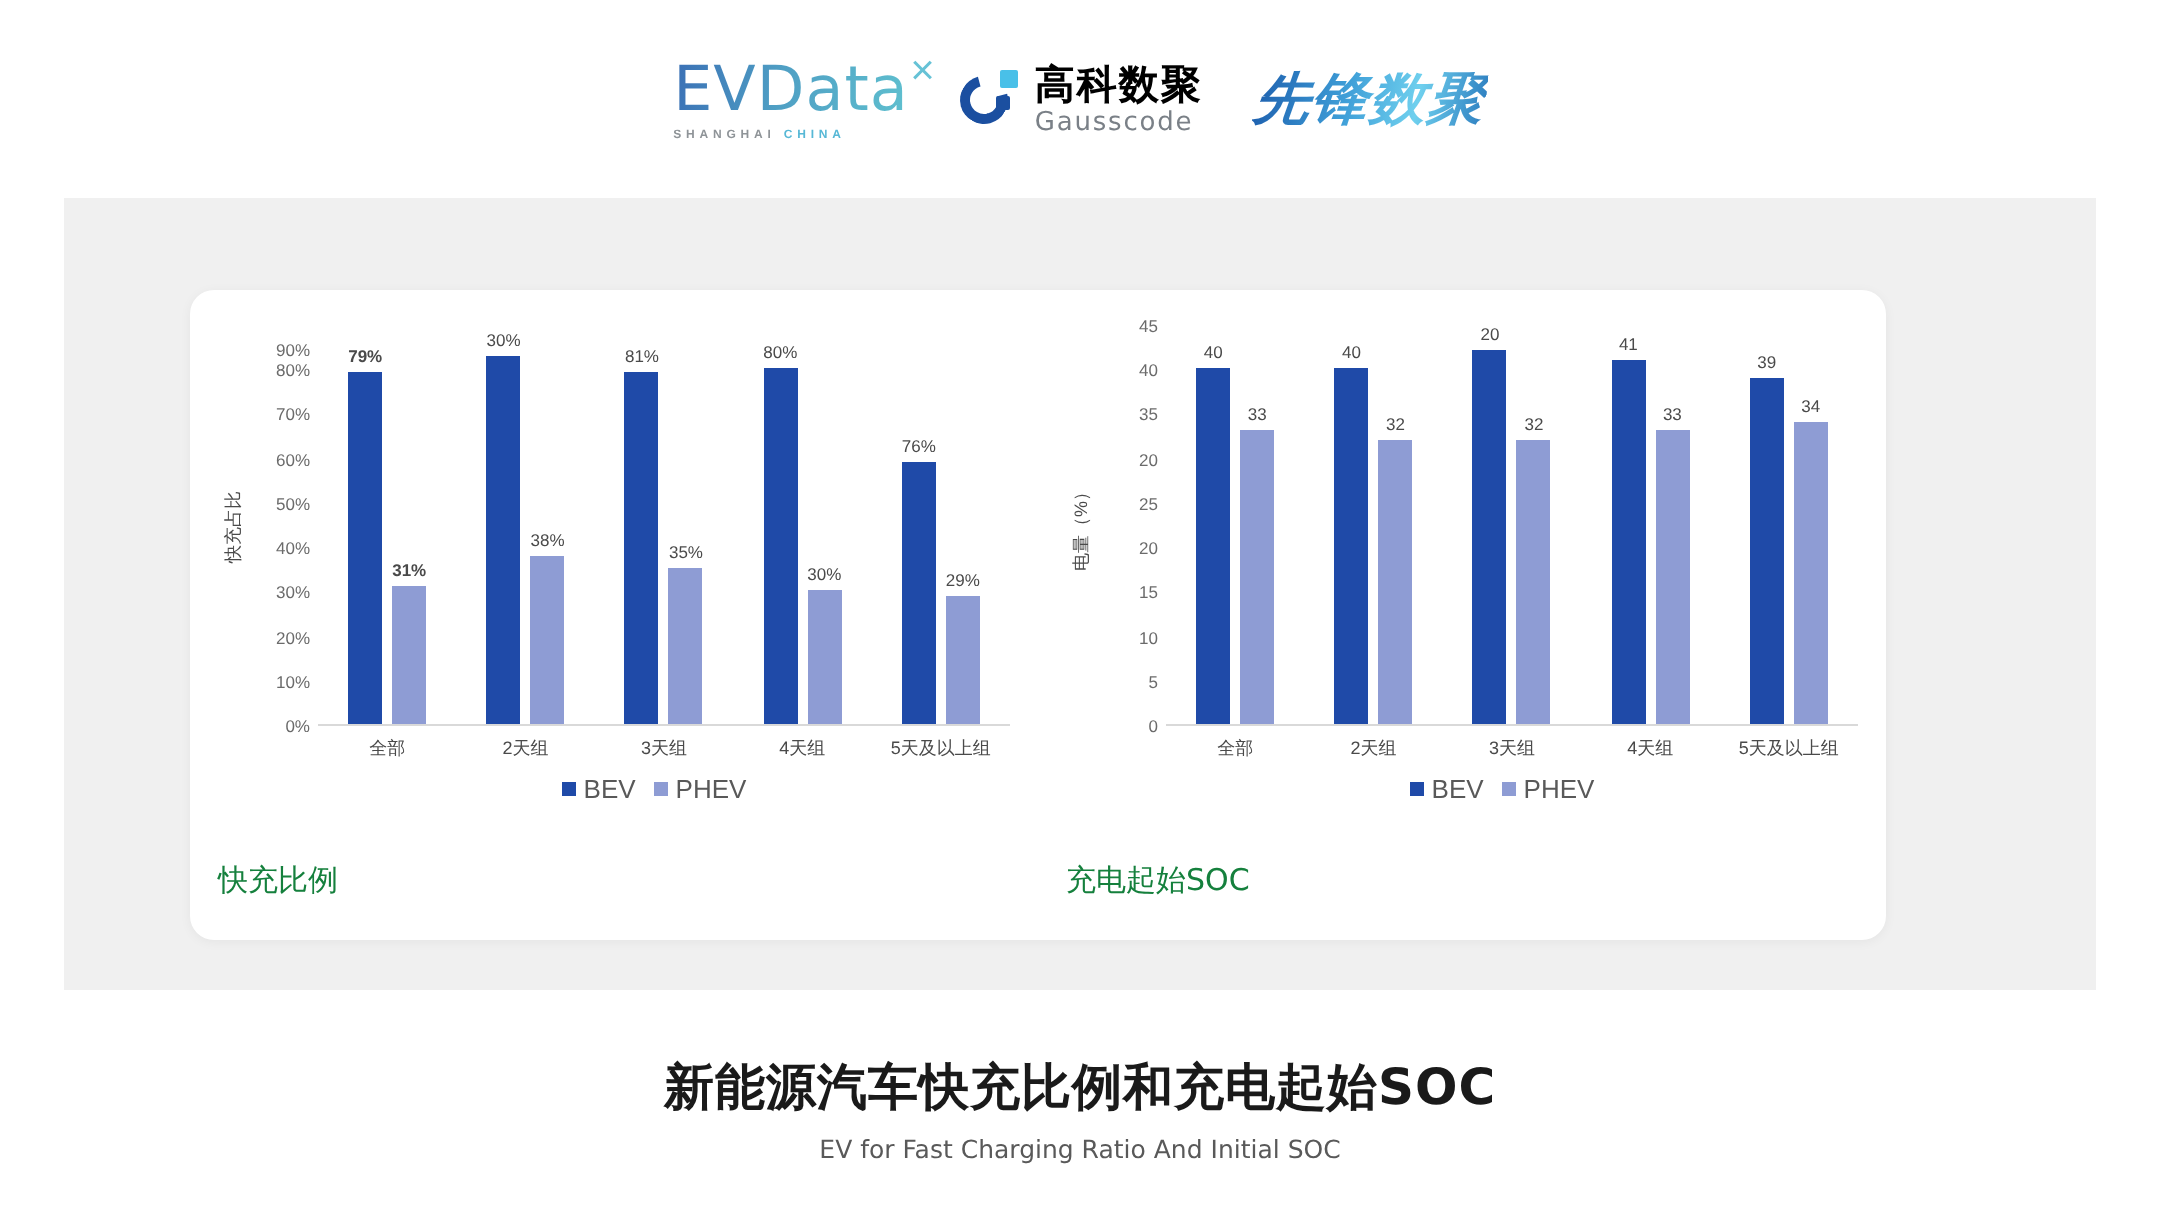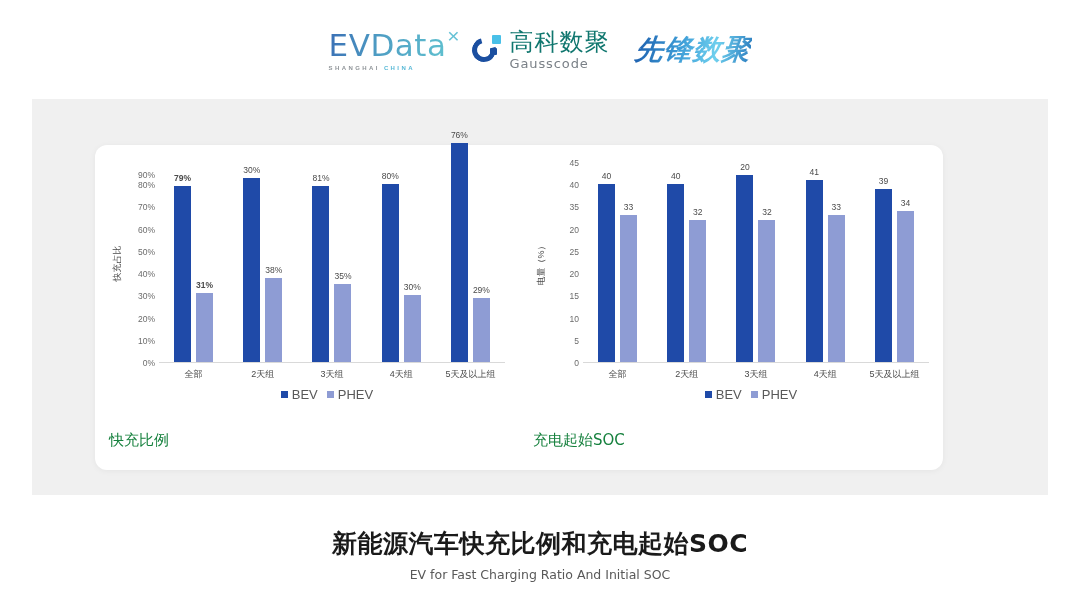--- a/index.html
+++ b/index.html
@@ -73,21 +73,21 @@
   .gauss-sq {
     position: absolute; right: 1px; top: 0px;
     width: 9px; height: 9px; background: #49c0e8; border-radius: 1px;
   }
   .gauss-sq2 {
     position: absolute; right: 5px; top: 13px;
     width: 7px; height: 7px; background: #1b4fa0; border-radius: 1px;
   }
   .gauss-text { display: flex; flex-direction: column; line-height: 1; }
   .gauss-cn {
-    font-size: 24px; font-weight: 400; color: #0f766e; letter-spacing: 1px;
+    font-size: 20px; font-weight: 700; color: #000000; letter-spacing: 1px;
     font-family: "DejaVu Sans", sans-serif;
   }
   .gauss-en {
     font-size: 13px; color: #7a8087; letter-spacing: 0.9px; margin-top: 3px;
     font-family: "DejaVu Sans", sans-serif;
   }
 
   
   .xianfeng {
     font-size: 28px;
@@ -323,21 +323,21 @@
           </div>
           <div class="group" style="left: 60%; width: 20%;">
             <div class="bar bev" style="height: 177.778px; background: rgb(31, 74, 168);">
               <span class="vlabel">80%</span>
             </div>
             <div class="bar phev" style="height: 66.6667px; background: rgb(142, 156, 212);">
               <span class="vlabel">30%</span>
             </div>
           </div>
           <div class="group" style="left: 80%; width: 20%;">
-            <div class="bar bev" style="height: 219px; background: rgb(31, 74, 168);">
+            <div class="bar bev" style="height: 131px; background: rgb(31, 74, 168);">
               <span class="vlabel">76%</span>
             </div>
             <div class="bar phev" style="height: 64.4444px; background: rgb(142, 156, 212);">
               <span class="vlabel">29%</span>
             </div>
           </div>
         </div>
     </div>
     <div class="xlabels">
         <div class="xlab" style="left: 10%;">全部</div>

